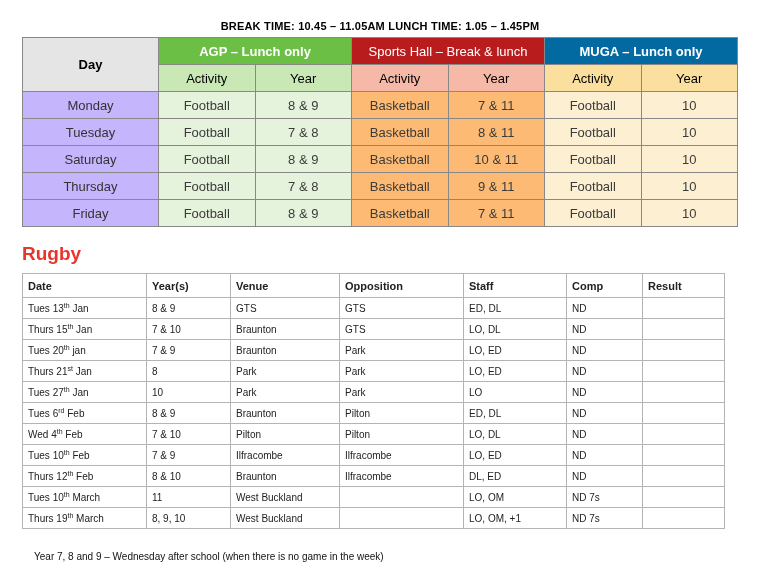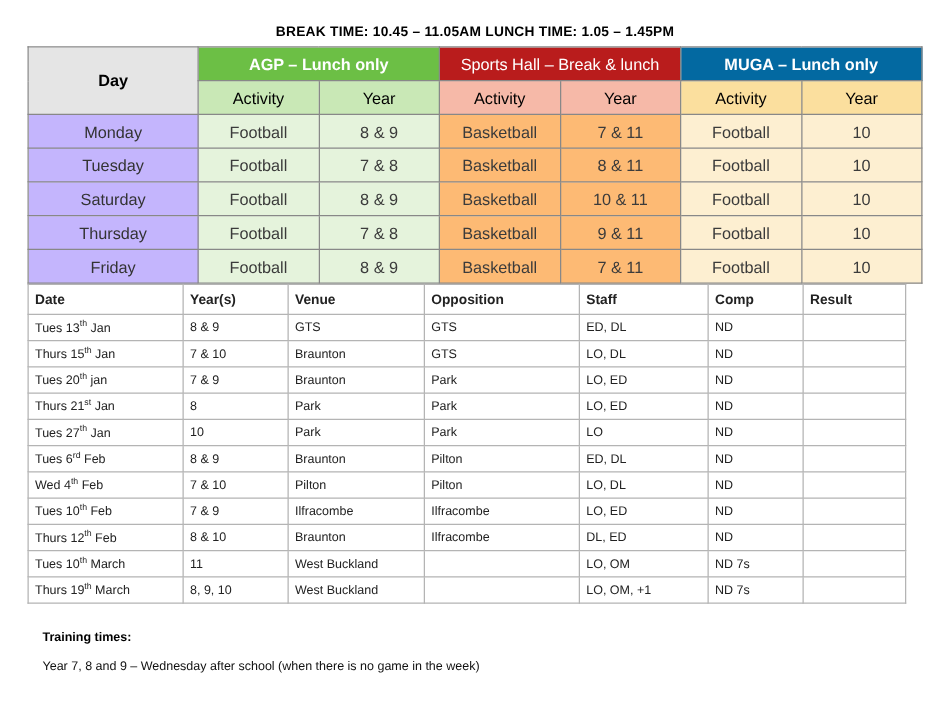--- a/index.html
+++ b/index.html
@@ -215,20 +215,21 @@
           <td class="cell-green">8 &amp; 9</td>
           <td class="cell-red">Basketball</td>
           <td class="cell-red">7 &amp; 11</td>
           <td class="cell-amber">Football</td>
           <td class="cell-amber">10</td>
         </tr>
       </tbody>
     </table>
   </div>
 
+  <div class="section-title">Rugby</div>
 
   <div class="fx-wrap">
     <table class="fixtures">
       <thead>
         <tr>
           <th class="fx-c0">Date</th>
           <th class="fx-c1">Year(s)</th>
           <th class="fx-c2">Venue</th>
           <th class="fx-c3">Opposition</th>
           <th class="fx-c4">Staff</th>
@@ -334,18 +335,17 @@
           <td></td>
           <td>LO, OM, +1</td>
           <td>ND 7s</td>
           <td></td>
         </tr>
       </tbody>
     </table>
   </div>
 
   <div class="training">
-    <div class="training-title">Training times:</div>
     <div class="training-line">Year 7, 8 and 9 – Wednesday after school (when there is no game in the week)</div>
 
   </div>
 
 </div>
 
 </body></html>

